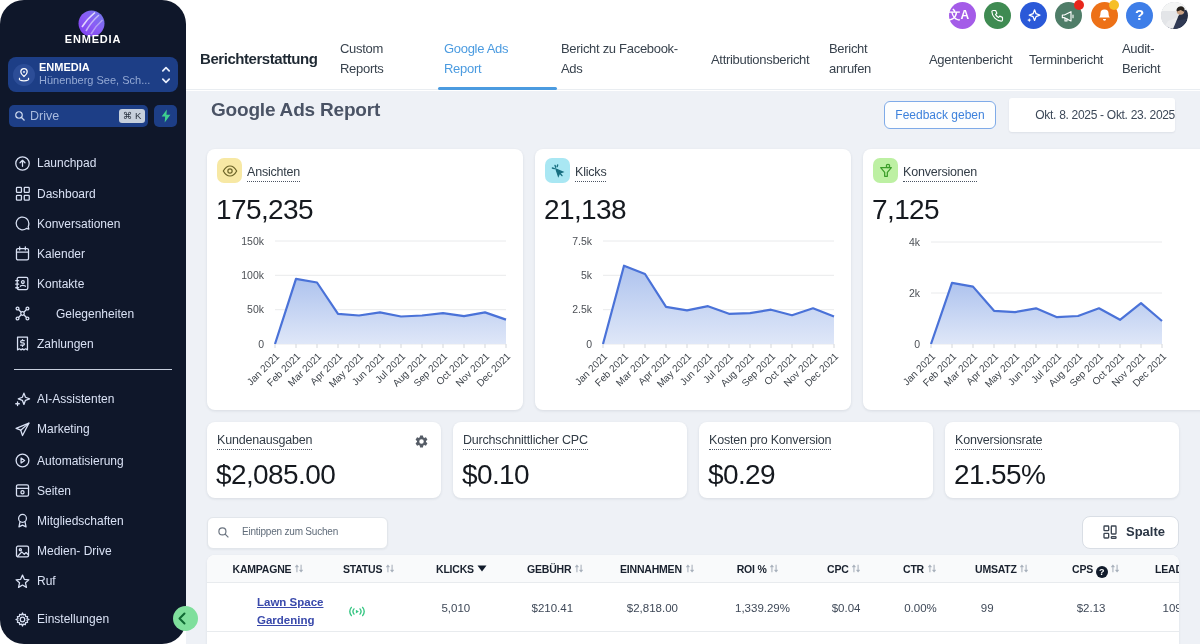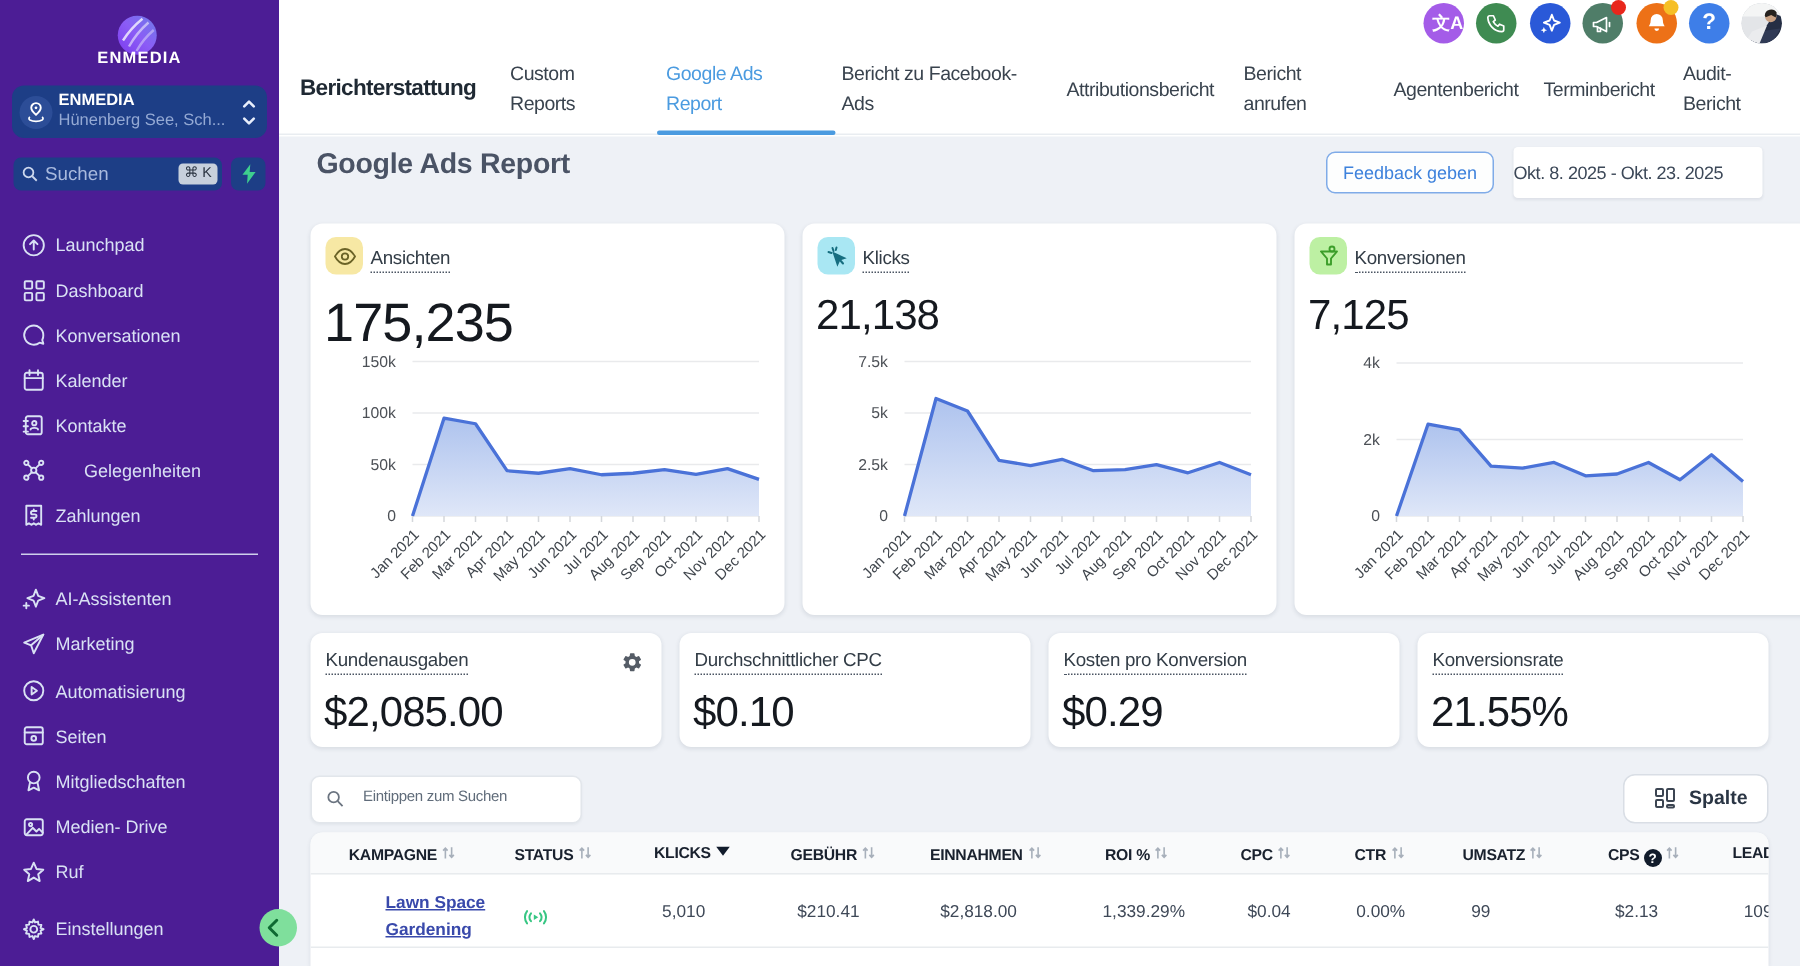--- a/index.html
+++ b/index.html
@@ -1,17 +1,17 @@
 <!DOCTYPE html>
 <html><head><meta charset="utf-8">
 <style>
 *{margin:0;padding:0;box-sizing:border-box;}
 html,body{width:1200px;height:644px;overflow:hidden;font-family:"Liberation Sans",sans-serif;background:#fff;}
 .abs{position:absolute;}
-#sidebar{position:absolute;left:0;top:0;width:186px;height:644px;background:#4c1d95;z-index:5;}
+#sidebar{position:absolute;left:0;top:0;width:186px;height:644px;background:#0f172a;z-index:5;border-radius:24px;}
 #main{position:absolute;left:186px;top:0;width:1014px;height:644px;}
 #header{position:absolute;left:0;top:0;width:1014px;height:90px;background:#fff;border-bottom:1px solid #e9edf1;}
 #content{position:absolute;left:0;top:91px;width:1014px;height:553px;background:#eef1f6;}
 .tab{position:absolute;font-size:13px;letter-spacing:-0.3px;line-height:20px;color:#39434e;}
 .card{position:absolute;background:#fff;border-radius:8px;box-shadow:0 1px 3px rgba(20,35,60,0.10);}
 .dotted{border-bottom:1px dotted #4b5563;padding-bottom:2px;}
 .menuitem{position:absolute;left:14px;display:flex;align-items:center;color:#d9e1f4;font-size:12px;}
 .menuitem svg{margin-right:6px;flex:0 0 auto;}
 .thval{font-size:10.5px;font-weight:bold;color:#19212e;letter-spacing:-0.2px;}
 .num{position:absolute;font-size:11.5px;color:#3e4857;}
@@ -43,21 +43,21 @@
 <div class="abs" style="left:39px;top:74px;color:#94a9d4;font-size:11px;">Hünenberg See, Sch...</div>
 <svg class="abs" style="left:161px;top:65px" width="10" height="20" viewBox="0 0 11 22" fill="none" stroke="#e8eefc" stroke-width="1.9" stroke-linecap="round" stroke-linejoin="round">
 <path d="M2 6.5 L5.5 3 L9 6.5"></path>
       <path d="M2 15.5 L5.5 19 L9 15.5"></path>
     </svg>
 <div class="abs" style="left:9px;top:105px;width:139px;height:22px;background:#1d3e86;border-radius:5px;"></div>
 <svg class="abs" style="left:14px;top:110px" width="12" height="12" viewBox="0 0 24 24" fill="none" stroke="#cdd8ee" stroke-width="2.4">
       <circle cx="10" cy="10" r="6.5"></circle>
       <path d="M15 15 L21 21"></path>
     </svg>
-<div class="abs" style="left:30px;top:109px;color:#a9bade;font-size:12.5px;">Suchen</div>
+<div class="abs" style="left:30px;top:109px;color:#a9bade;font-size:12.5px;">Drive</div>
 <div class="abs" style="left:119px;top:109px;width:26px;height:14px;background:#c7d0dc;border-radius:3px;color:#2a3340;font-size:9.5px;text-align:center;line-height:14px;">⌘ K</div>
 <div class="abs" style="left:154px;top:105px;width:23px;height:22px;background:#1d3e86;border-radius:5px;"></div>
 <svg class="abs" style="left:160px;top:109px" width="12" height="14" viewBox="0 0 13 16">
       <path d="M7.5 0.5 L1.5 8.5 L5.5 8.5 L5 15.5 L11.5 6.5 L7 6.5 Z" fill="#3ecf8e"></path>
     </svg>
 <div class="menuitem" style="top:153px;height:20px;">
       <svg width="17" height="17" viewBox="0 0 24 24" fill="none" stroke="#d9e1f4" stroke-width="1.8" stroke-linecap="round" stroke-linejoin="round">
         <circle cx="12" cy="12" r="9.5"></circle>
         <path d="M12 16 L12 8 M8.5 11 L12 7.5 L15.5 11"></path>
       </svg>
@@ -181,21 +181,21 @@
 <div class="tab" style="left:154px;top:39px;width:62px;">Custom Reports</div>
 <div class="tab" style="left:258px;top:39px;width:84px;color:#4b9be0;">Google Ads Report</div>
 <div class="abs" style="left:252px;top:87px;width:119px;height:3px;background:#4b9be0;border-radius:2px;"></div>
 <div class="tab" style="left:375px;top:39px;width:118px;">Bericht zu Facebook-Ads</div>
 <div class="tab" style="left:525px;top:50px;">Attributionsbericht</div>
 <div class="tab" style="left:643px;top:39px;width:60px;">Bericht anrufen</div>
 <div class="tab" style="left:743px;top:50px;">Agentenbericht</div>
 <div class="tab" style="left:843px;top:50px;">Terminbericht</div>
 <div class="tab" style="left:936px;top:39px;width:52px;">Audit-Bericht</div>
 <div class="abs" style="left:762.5px;top:2px;width:27px;height:27px;background:#a45ce8;border-radius:50%;">
-        <div style="color:#fff;font-size:12px;font-weight:bold;text-align:right;line-height:27px;">文A</div>
+        <div style="color:#fff;font-size:12px;font-weight:bold;text-align:left;line-height:27px;">文A</div>
       </div>
 <div class="abs" style="left:798.0px;top:2px;width:27px;height:27px;background:#3f8b52;border-radius:50%;">
         <svg style="position:absolute;left:6px;top:6px" width="15" height="15" viewBox="0 0 24 24" fill="none" stroke="#fff" stroke-width="1.8" stroke-linecap="round" stroke-linejoin="round">
           <path d="M5 4 L9 4 L11 8.5 L8.8 10.2 A12 12 0 0 0 13.8 15.2 L15.5 13 L20 15 L20 19 A2 2 0 0 1 18 21 A16 16 0 0 1 3 6 A2 2 0 0 1 5 4 z"></path>
         </svg>
       </div>
 <div class="abs" style="left:833.5px;top:2px;width:27px;height:27px;background:#2a59d8;border-radius:50%;">
         <svg style="position:absolute;left:5px;top:5px" width="17" height="17" viewBox="0 0 24 24" fill="none" stroke="#fff" stroke-width="1.8" stroke-linecap="round" stroke-linejoin="round">
           <path d="M13.5 4 L15.6 9.4 L21 11.5 L15.6 13.6 L13.5 19 L11.4 13.6 L6 11.5 L11.4 9.4 Z"></path>
           <path d="M6 15.5 L6.9 17.6 L9 18.5 L6.9 19.4 L6 21.5 L5.1 19.4 L3 18.5 L5.1 17.6 Z" fill="#fff" stroke="none"></path>
@@ -234,30 +234,30 @@
 <path d="M2 27 L12 27 L17 15 L7 19 Z" fill="#ebecee"></path>
 <circle cx="19.5" cy="9" r="3.8" fill="#c9a183"></circle>
 <path d="M15.5 8.5 a4.3 4.3 0 0 1 8 -2 l-0.7 3.2 l-3 -1.7 l-3.6 1.5 z" fill="#26221f"></path>
 </g>
         </svg>
       </div>
 </div>
 <div id="content">
 <div class="abs" style="left:25px;top:8px;font-size:19px;letter-spacing:-0.2px;font-weight:bold;color:#4a5365;">Google Ads Report</div>
 <div class="abs" style="left:698px;top:10px;width:112px;height:28px;border:1px solid #7fabe8;border-radius:6px;background:#fdfefe;color:#3e82dc;font-size:12px;text-align:center;line-height:26px;">Feedback geben</div>
-<div class="abs" style="left:823px;top:7px;width:166px;height:34px;background:#fff;border-radius:3px;box-shadow:0 1px 2px rgba(20,35,60,0.08);color:#3c4858;font-size:12px;letter-spacing:-0.3px;text-align:left;line-height:34px;white-space:nowrap;">Okt. 8. 2025 - Okt. 23. 2025</div>
+<div class="abs" style="left:823px;top:7px;width:166px;height:34px;background:#fff;border-radius:3px;box-shadow:0 1px 2px rgba(20,35,60,0.08);color:#3c4858;font-size:12px;letter-spacing:-0.3px;text-align:right;line-height:34px;white-space:nowrap;">Okt. 8. 2025 - Okt. 23. 2025</div>
 <div class="card" style="left:21px;top:58px;width:316px;height:261px;">
 <div class="abs" style="left:10px;top:9px;width:25px;height:25px;border-radius:7px;background:#f7e8a4;">
           <div style="position:absolute;left:4.5px;top:4.5px;"><svg width="16" height="16" viewBox="0 0 24 24" fill="none" stroke="#6b6327" stroke-width="1.8">
               <path d="M2 12 C5 6.5 9 4.5 12 4.5 C15 4.5 19 6.5 22 12 C19 17.5 15 19.5 12 19.5 C9 19.5 5 17.5 2 12 Z"></path>
               <circle cx="12" cy="12" r="3.2"></circle>
             </svg></div>
         </div>
 <div class="abs dotted" style="left:40px;top:16px;font-size:12.5px;letter-spacing:-0.2px;color:#323c46;text-align:right;">Ansichten</div>
-<div class="abs" style="left:9px;top:45px;font-size:36px;letter-spacing:-0.6px;color:#15191f;">175,235</div>
+<div class="abs" style="left:9px;top:45px;font-size:28px;letter-spacing:-0.6px;color:#15191f;">175,235</div>
 <svg class="abs" style="left:0;top:81px" width="316" height="175" viewBox="0 0 316 175">
           <defs>
             <linearGradient id="cg63" x1="0" y1="0" x2="0" y2="1">
               <stop offset="0" stop-color="#aec3ee"></stop>
               <stop offset="1" stop-color="#dfe7f8"></stop>
             </linearGradient>
           </defs>
           <line x1="68" y1="11" x2="299" y2="11" stroke="#e9eaec" stroke-width="1"></line>
           <text x="57" y="14.5" text-anchor="end" font-size="10.5" fill="#4c5056">150k</text>
           <line x1="68" y1="45.3" x2="299" y2="45.3" stroke="#e9eaec" stroke-width="1"></line>

